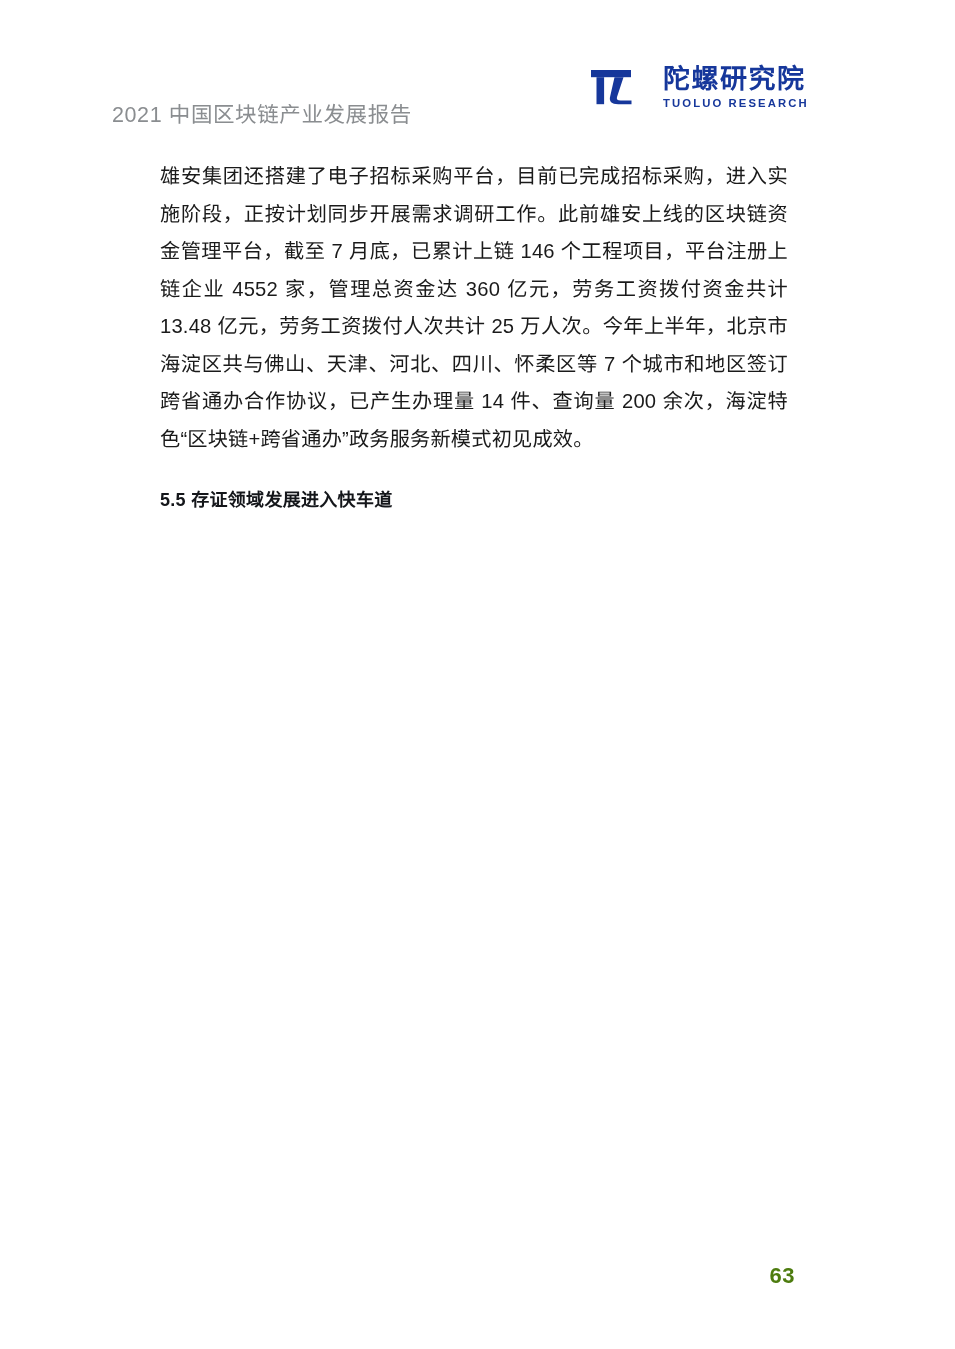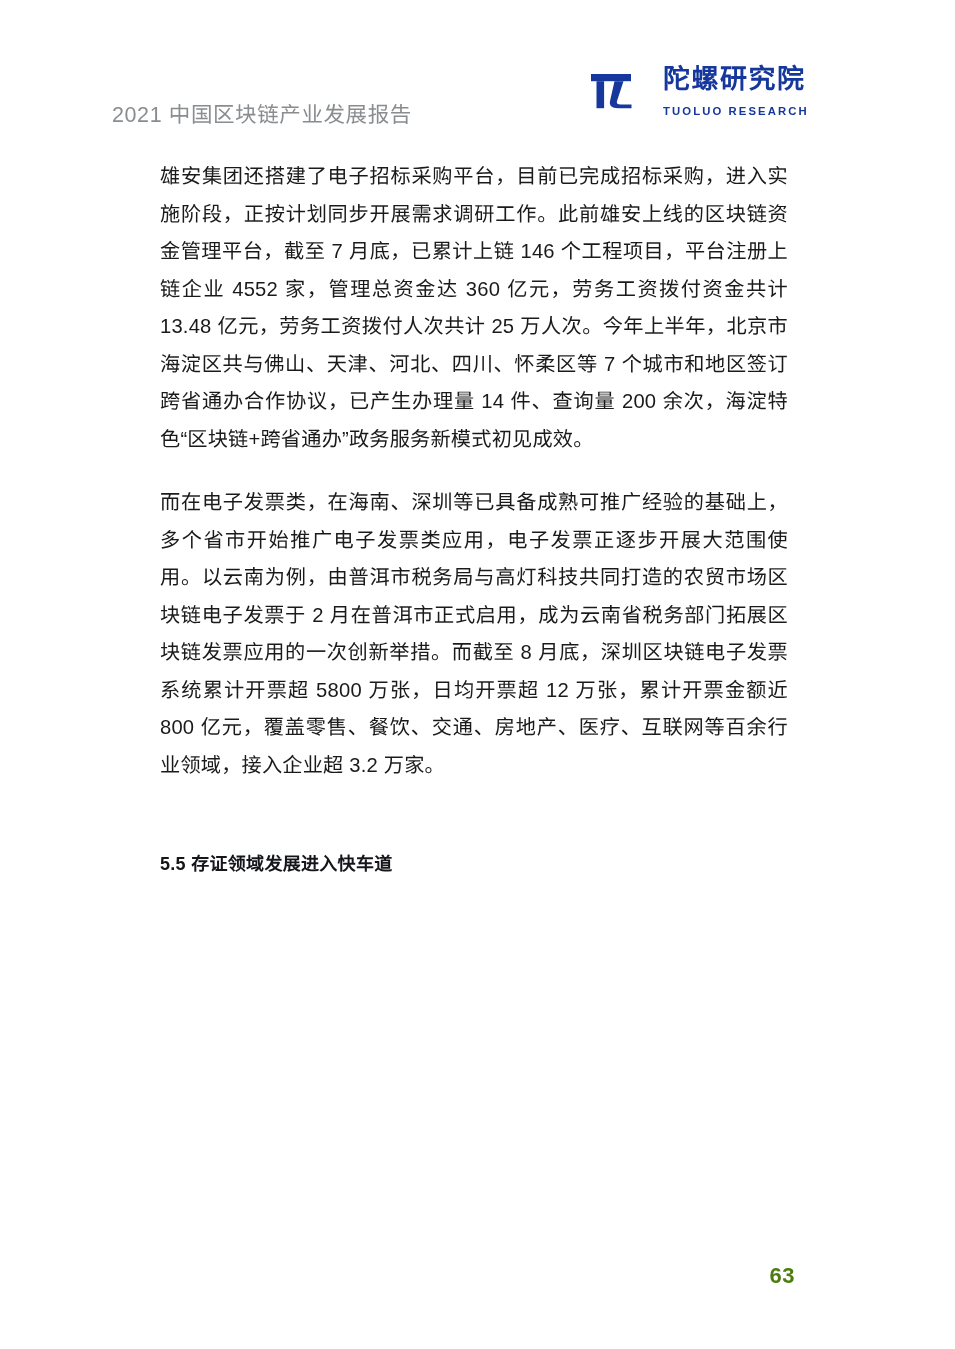--- a/index.html
+++ b/index.html
@@ -72,21 +72,21 @@
     color: #16379b;
     letter-spacing: 1.5px;
     line-height: 1.05;
     white-space: nowrap;
   }
   .logo-en {
     font-size: 11.3px;
     font-weight: 700;
     color: #16379b;
     letter-spacing: 2.1px;
-    margin-top: 13px;
+    margin-top: 5px;
     white-space: nowrap;
     text-align: justify;
   }
 
   
   .content {
     position: absolute;
     left: 160px;
     top: 158px;
     width: 640px;
@@ -146,21 +146,20 @@
       <div class="logo-cn">陀螺研究院</div>
       <div class="logo-en">TUOLUO RESEARCH</div>
     </div>
   </div>
 
   <div class="content">
 
     <p class="para">雄安集团还搭建了电子招标采购平台，目前已完成招标采购，进入实施阶段，正按计划同步开展需求调研工作。此前雄安上线的区块链资金管理平台，截至 7 月底，已累计上链 146 个工程项目，平台注册上链企业 4552 家，管理总资金达 360 亿元，劳务工资拨付资金共计 13.48 亿元，劳务工资拨付人次共计 25 万人次。今年上半年，北京市海淀区共与佛山、天津、河北、四川、怀柔区等 7 个城市和地区签订跨省通办合作协议，已产生办理量 14 件、查询量 200 余次，海淀特色“区块链+跨省通办”政务服务新模式初见成效。</p>
 
 
-    <p class="para gap-after">而在电子发票类，在海南、深圳等已具备成熟可推广经验的基础上，多个省市开始推广电子发票类应用，电子发票正逐步开展大范围使用。以云南为例，由普洱市税务局与高灯科技共同打造的农贸市场区块链电子发票于 2 月在普洱市正式启用，成为云南省税务部门拓展区块链发票应用的一次创新举措。而截至 8 月底，深圳区块链电子发票系统累计开票超 5800 万张，日均开票超 12 万张，累计开票金额近 800 亿元，覆盖零售、餐饮、交通、房地产、医疗、互联网等百余行业领域，接入企业超 3.2 万家。</p>
 
     <h2 class="section-heading">5.5 存证领域发展进入快车道</h2>
 
 
   </div>
 
   <div class="page-number">63</div>
 
 </div>
 

